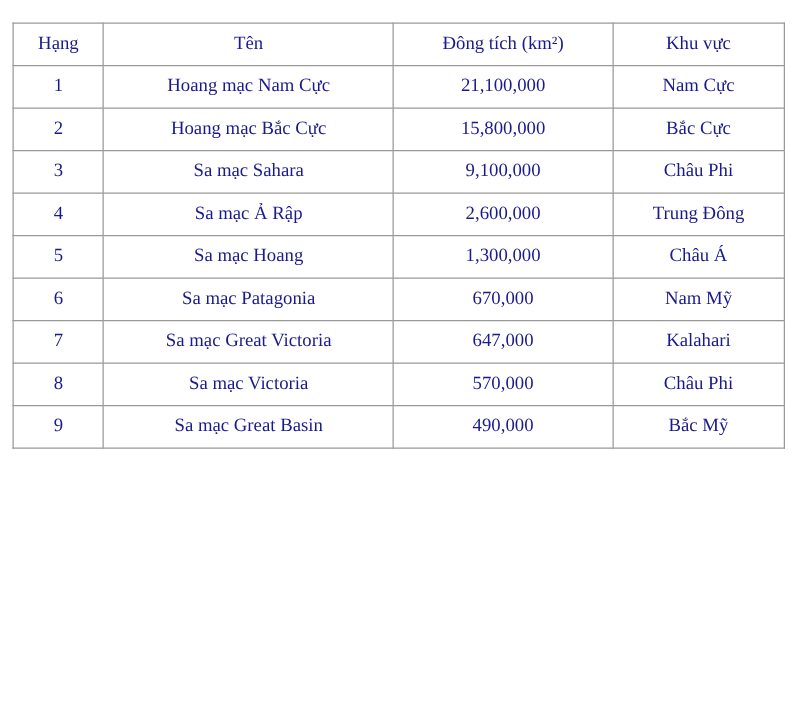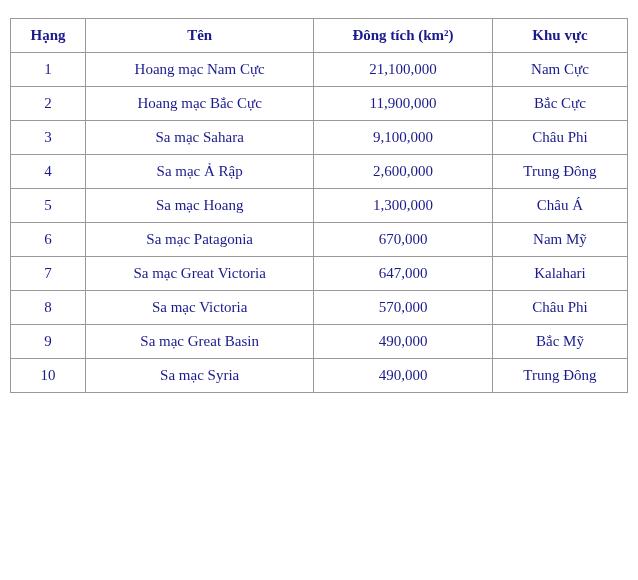--- a/index.html
+++ b/index.html
@@ -23,21 +23,21 @@
       border: 1px solid #999;
     }
     th, td {
       border: 1px solid #999;
       text-align: center;
       padding: 8px 6px;
       font-size: 15px;
       color: #1a1a8c;
     }
     th {
-      font-weight: bold;
+      font-weight: normal;
       background: #fff;
     }
     td {
       font-weight: normal;
     }
     tr:nth-child(odd) td {
       background: #fff;
     }
     tr:nth-child(even) td {
       background: #fff;
@@ -59,21 +59,21 @@
     <tbody id="table-body">
     <tr>
           <td>1</td>
           <td>Hoang mạc Nam Cực</td>
           <td>21,100,000</td>
           <td>Nam Cực</td>
         </tr>
         <tr>
           <td>2</td>
           <td>Hoang mạc Bắc Cực</td>
-          <td>11,900,000</td>
+          <td>15,800,000</td>
           <td>Bắc Cực</td>
         </tr>
         <tr>
           <td>3</td>
           <td>Sa mạc Sahara</td>
           <td>9,100,000</td>
           <td>Châu Phi</td>
         </tr>
         <tr>
           <td>4</td>
@@ -104,21 +104,15 @@
           <td>Sa mạc Victoria</td>
           <td>570,000</td>
           <td>Châu Phi</td>
         </tr>
         <tr>
           <td>9</td>
           <td>Sa mạc Great Basin</td>
           <td>490,000</td>
           <td>Bắc Mỹ</td>
         </tr>
-        <tr>
-          <td>10</td>
-          <td>Sa mạc Syria</td>
-          <td>490,000</td>
-          <td>Trung Đông</td>
-        </tr>
       </tbody>
   </table>
 </div>
 
 </body></html>

